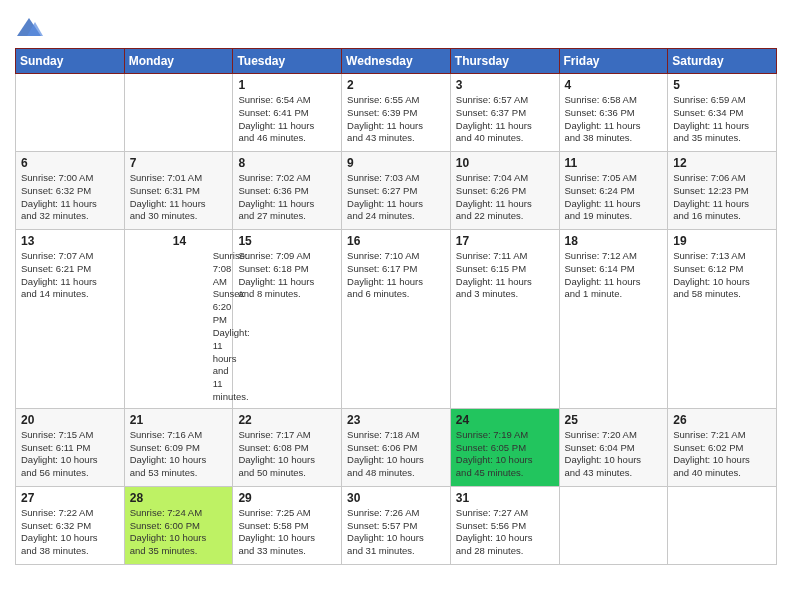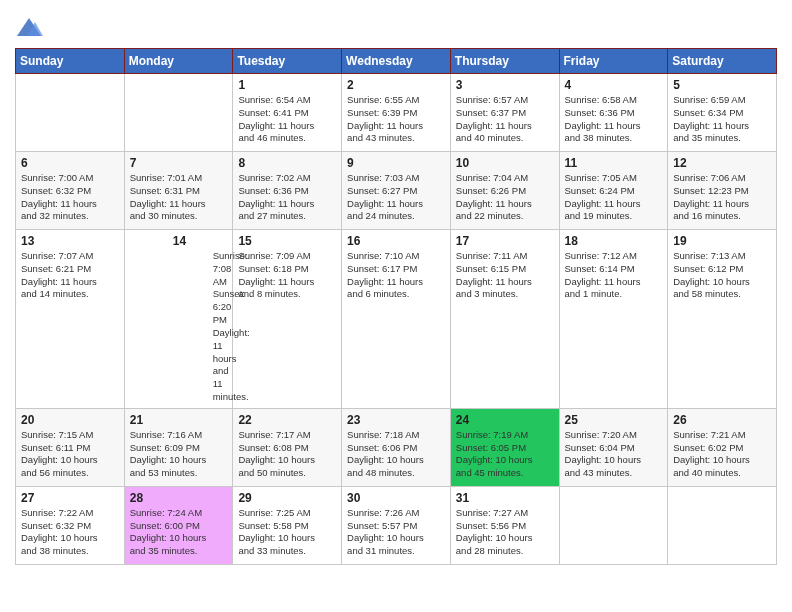--- a/index.html
+++ b/index.html
@@ -326,21 +326,21 @@
           </td>
         </tr>
         <tr>
           <td style="background: rgb(255, 255, 255);">
             <span class="day-num">27</span>
             <div class="cell-content" style="white-space: pre-line;">Sunrise: 7:22 AM
 Sunset: 6:32 PM
 Daylight: 10 hours
 and 38 minutes.</div>
           </td>
-          <td style="background: #f0abfc; margin-top: 20px;">
+          <td style="background: #bef264; margin-top: 20px;">
             <span class="day-num">28</span>
             <div class="cell-content" style="white-space: pre-line;">Sunrise: 7:24 AM
 Sunset: 6:00 PM
 Daylight: 10 hours
 and 35 minutes.</div>
           </td>
           <td style="background: rgb(255, 255, 255);">
             <span class="day-num">29</span>
             <div class="cell-content" style="white-space: pre-line;">Sunrise: 7:25 AM
 Sunset: 5:58 PM

